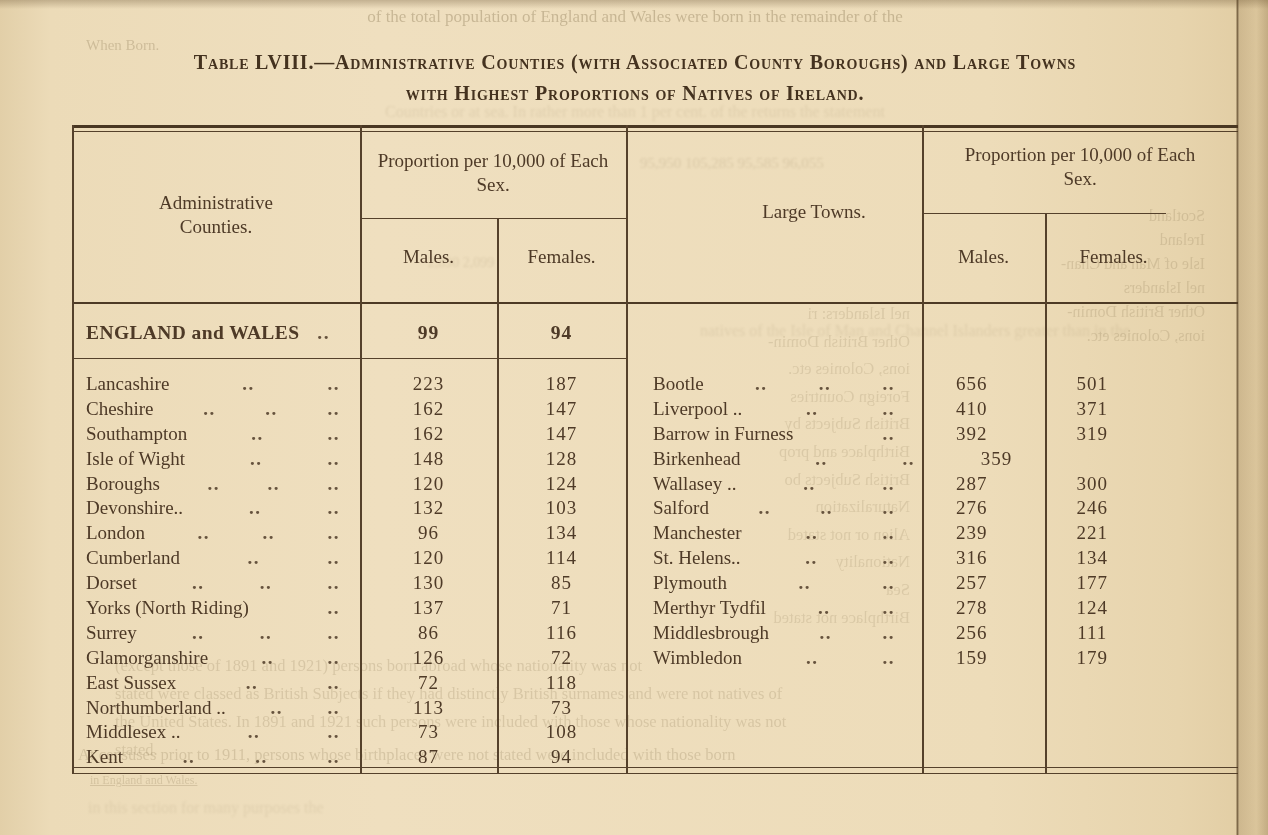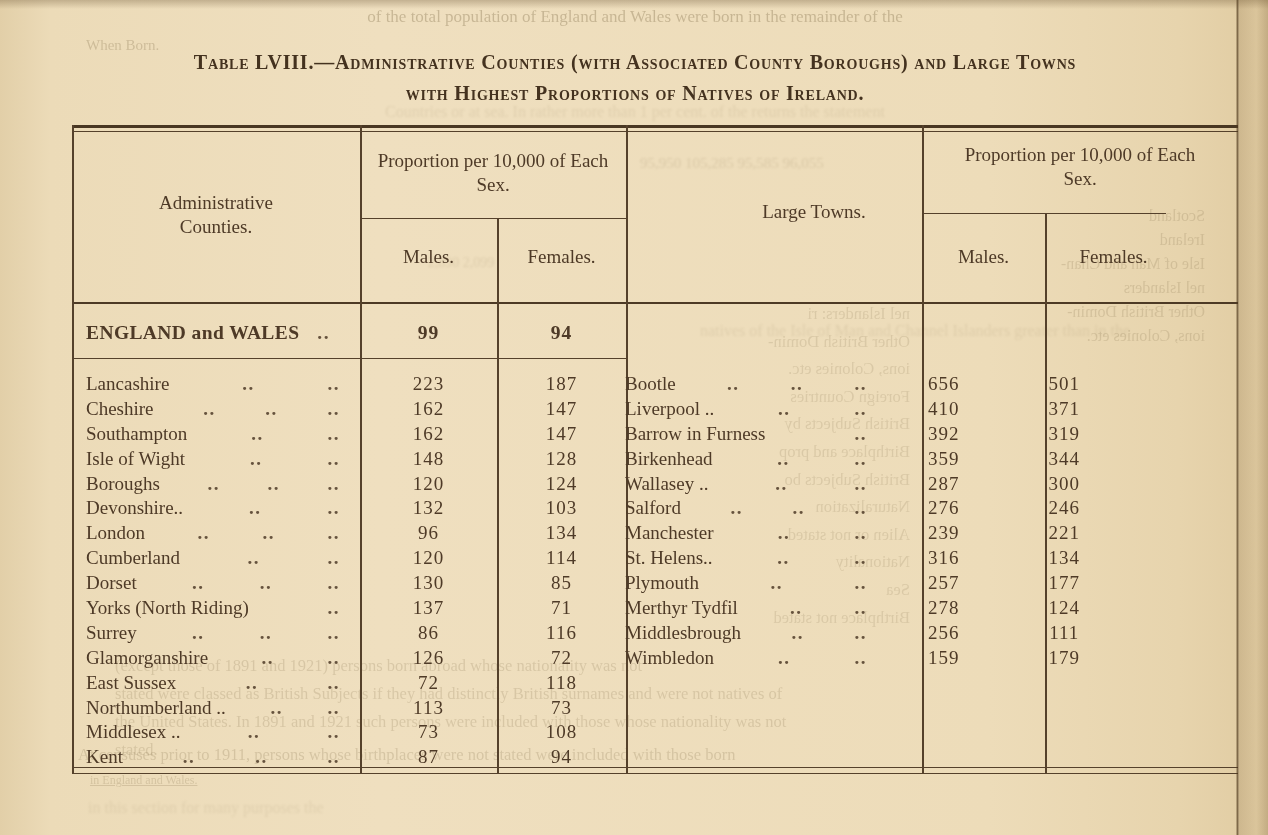--- a/index.html
+++ b/index.html
@@ -52,21 +52,21 @@
   .h-females-l{left:425px;top:120px;width:129px;}
   .h-towns{left:554px;top:75px;width:296px;margin-left:40px;}
   .h-span-r{left:850px;top:18px;width:316px;}
   .h-span-r .inner{width:240px;margin:0 auto;}
   .h-males-r{left:850px;top:120px;width:123px;}
   .h-females-r{left:973px;top:120px;width:193px;padding-right:0;box-sizing:border-box;}
   .h-females-r .sh{display:inline-block;transform:translateX(-28px);}
   
   .rows{position:absolute;}
   .rows-left{left:0;top:247px;width:554px;}
-  .rows-right{left:539px;top:247px;width:572px;}
+  .rows-right{left:567px;top:247px;width:572px;}
   .trow{display:flex;height:24.9px;line-height:24.9px;}
   .cname{display:flex;box-sizing:border-box;padding-left:14px;padding-right:20px;overflow:hidden;}
   .rows-left .cname{width:288px;}
   .rows-right .cname{width:296px;}
   .cm,.cf{text-align:center;letter-spacing:1px;}
   .rows-left .cm{width:137px;}
   .rows-left .cf{width:129px;}
   .rows-right .cm{width:123px;}
   .rows-right .cf{width:193px;box-sizing:border-box;padding-right:55px;}
   .nm{white-space:nowrap;}
@@ -392,21 +392,20 @@
         </div>
         <div class="trow">
           <div class="cname">
             <span class="nm">Birkenhead</span>
             <span class="sp"></span>
             <span class="dd">..</span>
             <span class="sp"></span>
             <span class="dd">..</span>
           </div>
           <div class="cm">359</div>
-          <div class="cf">344</div>
         </div>
         <div class="trow">
           <div class="cname">
             <span class="nm">Wallasey ..</span>
             <span class="sp"></span>
             <span class="dd">..</span>
             <span class="sp"></span>
             <span class="dd">..</span>
           </div>
           <div class="cm">287</div>

